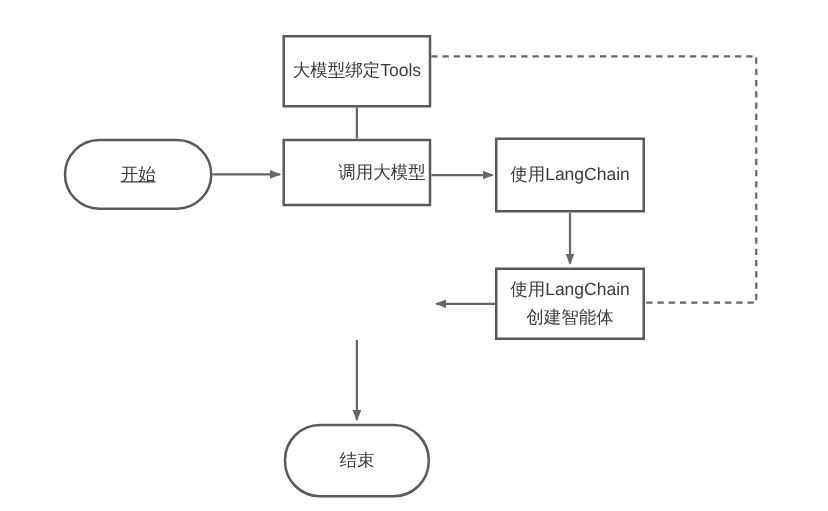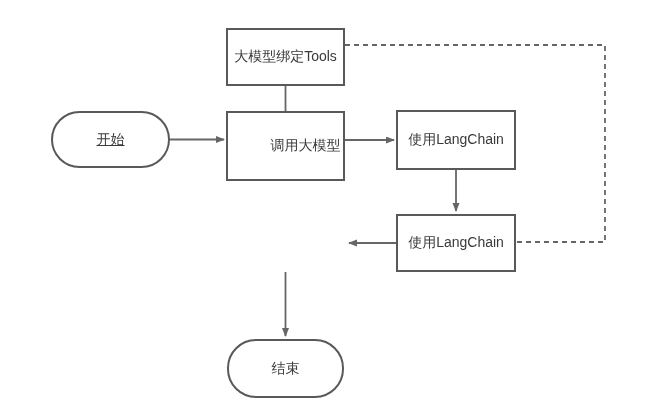--- a/index.html
+++ b/index.html
@@ -51,21 +51,21 @@
     flex-direction: column;
     align-items: center;
     justify-content: center;
     text-align: center;
   }
   .node.stadium {
     border-radius: 29px;
   }
   .n-start        { left: 51px;  top: 111px; width: 119px; height: 57px; text-decoration: underline; }
   .n-bind-tools   { left: 226px; top: 16px;  width: 119px; height: 58px; margin-top: 12px; }
-  .n-call-model   { left: 226px; top: 111px; width: 119px; height: 70px; padding-left: 40px; }
+  .n-call-model   { left: 226px; top: 111px; width: 119px; height: 54px; padding-left: 40px; }
   .n-lc-call      { left: 396px; top: 110px; width: 120px; height: 60px; }
   .n-lc-agent     { left: 396px; top: 214px; width: 120px; height: 58px; }
   .n-call-agent   { left: 226px; top: 214px; width: 120px; height: 58px; }
   .n-end          { left: 227px; top: 339px; width: 117px; height: 59px; justify-content: center; }
 </style>
 </head>
 <body>
 
 <div class="canvas">
 
@@ -102,20 +102,21 @@
   <div class="node n-call-model">
     <span>调用大模型</span>
   </div>
 
   <div class="node n-lc-call">
     <span>使用LangChain</span>
   </div>
 
   <div class="node n-lc-agent">
     <span>使用LangChain</span>
+    <span>创建智能体</span>
   </div>
 
 
   <div class="node stadium n-end">
     <span>结束</span>
   </div>
 
 </div>
 
 </body></html>

